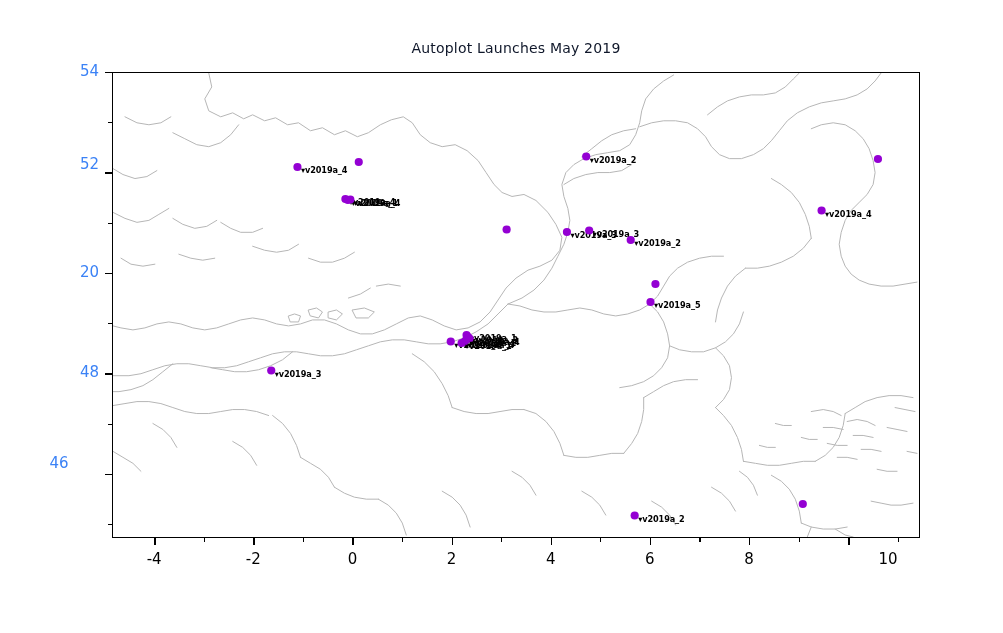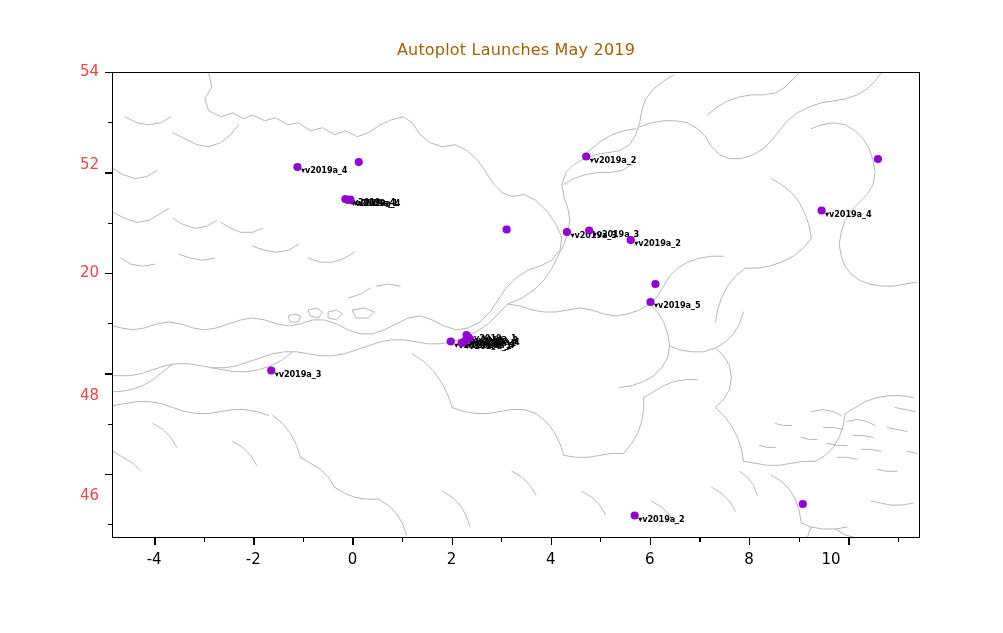--- a/index.html
+++ b/index.html
@@ -21,22 +21,22 @@
     width: 1003px;
     height: 633px;
     background: #ffffff;
   }
   #chart-title {
     position: absolute;
     left: 112px;
     top: 40px;
     width: 808px;
     text-align: center;
-    font-size: 16px;
-    color: #a16207;
+    font-size: 14px;
+    color: #0f172a;
     letter-spacing: 0.2px;
     white-space: nowrap;
   }
   
   #plot-area {
     position: absolute;
     left: 112px;
     top: 72px;
     width: 808px;
     height: 466px;
@@ -49,21 +49,21 @@
     position: absolute;
     left: 0; top: 0;
     width: 100%;
     height: 100%;
     display: block;
   }
   .tick-label-y {
     position: absolute;
     text-align: right;
     font-size: 15px;
-    color: #ef4444;
+    color: #3b82f6;
     white-space: nowrap;
   }
   .tick-label-x {
     position: absolute;
     text-align: center;
     font-size: 15px;
     color: #000000;
     white-space: nowrap;
   }
   #ticks-layer {
@@ -276,33 +276,33 @@
       <div class="tick-label-x" style="left: 312.417px; top: 550px; width: 80px;">0</div>
       <div class="tick-mark" style="left: 451.558px; top: 538px; width: 1.4px; height: 7px;"></div>
       <div class="tick-label-x" style="left: 411.558px; top: 550px; width: 80px;">2</div>
       <div class="tick-mark" style="left: 550.699px; top: 538px; width: 1.4px; height: 7px;"></div>
       <div class="tick-label-x" style="left: 510.699px; top: 550px; width: 80px;">4</div>
       <div class="tick-mark" style="left: 649.84px; top: 538px; width: 1.4px; height: 7px;"></div>
       <div class="tick-label-x" style="left: 609.84px; top: 550px; width: 80px;">6</div>
       <div class="tick-mark" style="left: 748.982px; top: 538px; width: 1.4px; height: 7px;"></div>
       <div class="tick-label-x" style="left: 708.982px; top: 550px; width: 80px;">8</div>
       <div class="tick-mark" style="left: 848.123px; top: 538px; width: 1.4px; height: 7px;"></div>
-      <div class="tick-label-x" style="left: 791px; top: 550px; width: 80px;">10</div>
+      <div class="tick-label-x" style="left: 848px; top: 550px; width: 80px;">10</div>
       <div class="tick-mark" style="left: 203.706px; top: 538px; width: 1.2px; height: 4px;"></div>
       <div class="tick-mark" style="left: 302.847px; top: 538px; width: 1.2px; height: 4px;"></div>
       <div class="tick-mark" style="left: 401.988px; top: 538px; width: 1.2px; height: 4px;"></div>
       <div class="tick-mark" style="left: 501.129px; top: 538px; width: 1.2px; height: 4px;"></div>
       <div class="tick-mark" style="left: 600.27px; top: 538px; width: 1.2px; height: 4px;"></div>
       <div class="tick-mark" style="left: 699.411px; top: 538px; width: 1.2px; height: 4px;"></div>
       <div class="tick-mark" style="left: 798.552px; top: 538px; width: 1.2px; height: 4px;"></div>
       <div class="tick-mark" style="left: 897.693px; top: 538px; width: 1.2px; height: 4px;"></div>
       <div class="tick-mark" style="left: 105px; top: 473.724px; width: 7px; height: 1.4px;"></div>
-      <div class="tick-label-y" style="left: 19px; top: 486px; width: 80px;">46</div>
+      <div class="tick-label-y" style="left: 19px; top: 454px; width: 80px; text-align: center;">46</div>
       <div class="tick-mark" style="left: 105px; top: 373.293px; width: 7px; height: 1.4px;"></div>
-      <div class="tick-label-y" style="left: 19px; top: 363.293px; width: 80px; margin-top: 23px;">48</div>
+      <div class="tick-label-y" style="left: 19px; top: 363.293px; width: 80px;">48</div>
       <div class="tick-mark" style="left: 105px; top: 272.862px; width: 7px; height: 1.4px;"></div>
       <div class="tick-label-y" style="left: 19px; top: 262.862px; width: 80px;">20</div>
       <div class="tick-mark" style="left: 105px; top: 172.431px; width: 7px; height: 1.4px;"></div>
       <div class="tick-label-y" style="left: 19px; top: 155px; width: 80px;">52</div>
       <div class="tick-mark" style="left: 105px; top: 72px; width: 7px; height: 1.4px;"></div>
       <div class="tick-label-y" style="left: 19px; top: 62px; width: 80px;">54</div>
       <div class="tick-mark" style="left: 108px; top: 523.94px; width: 4px; height: 1.2px;"></div>
       <div class="tick-mark" style="left: 108px; top: 423.509px; width: 4px; height: 1.2px;"></div>
       <div class="tick-mark" style="left: 108px; top: 323.078px; width: 4px; height: 1.2px;"></div>
       <div class="tick-mark" style="left: 108px; top: 222.647px; width: 4px; height: 1.2px;"></div>

